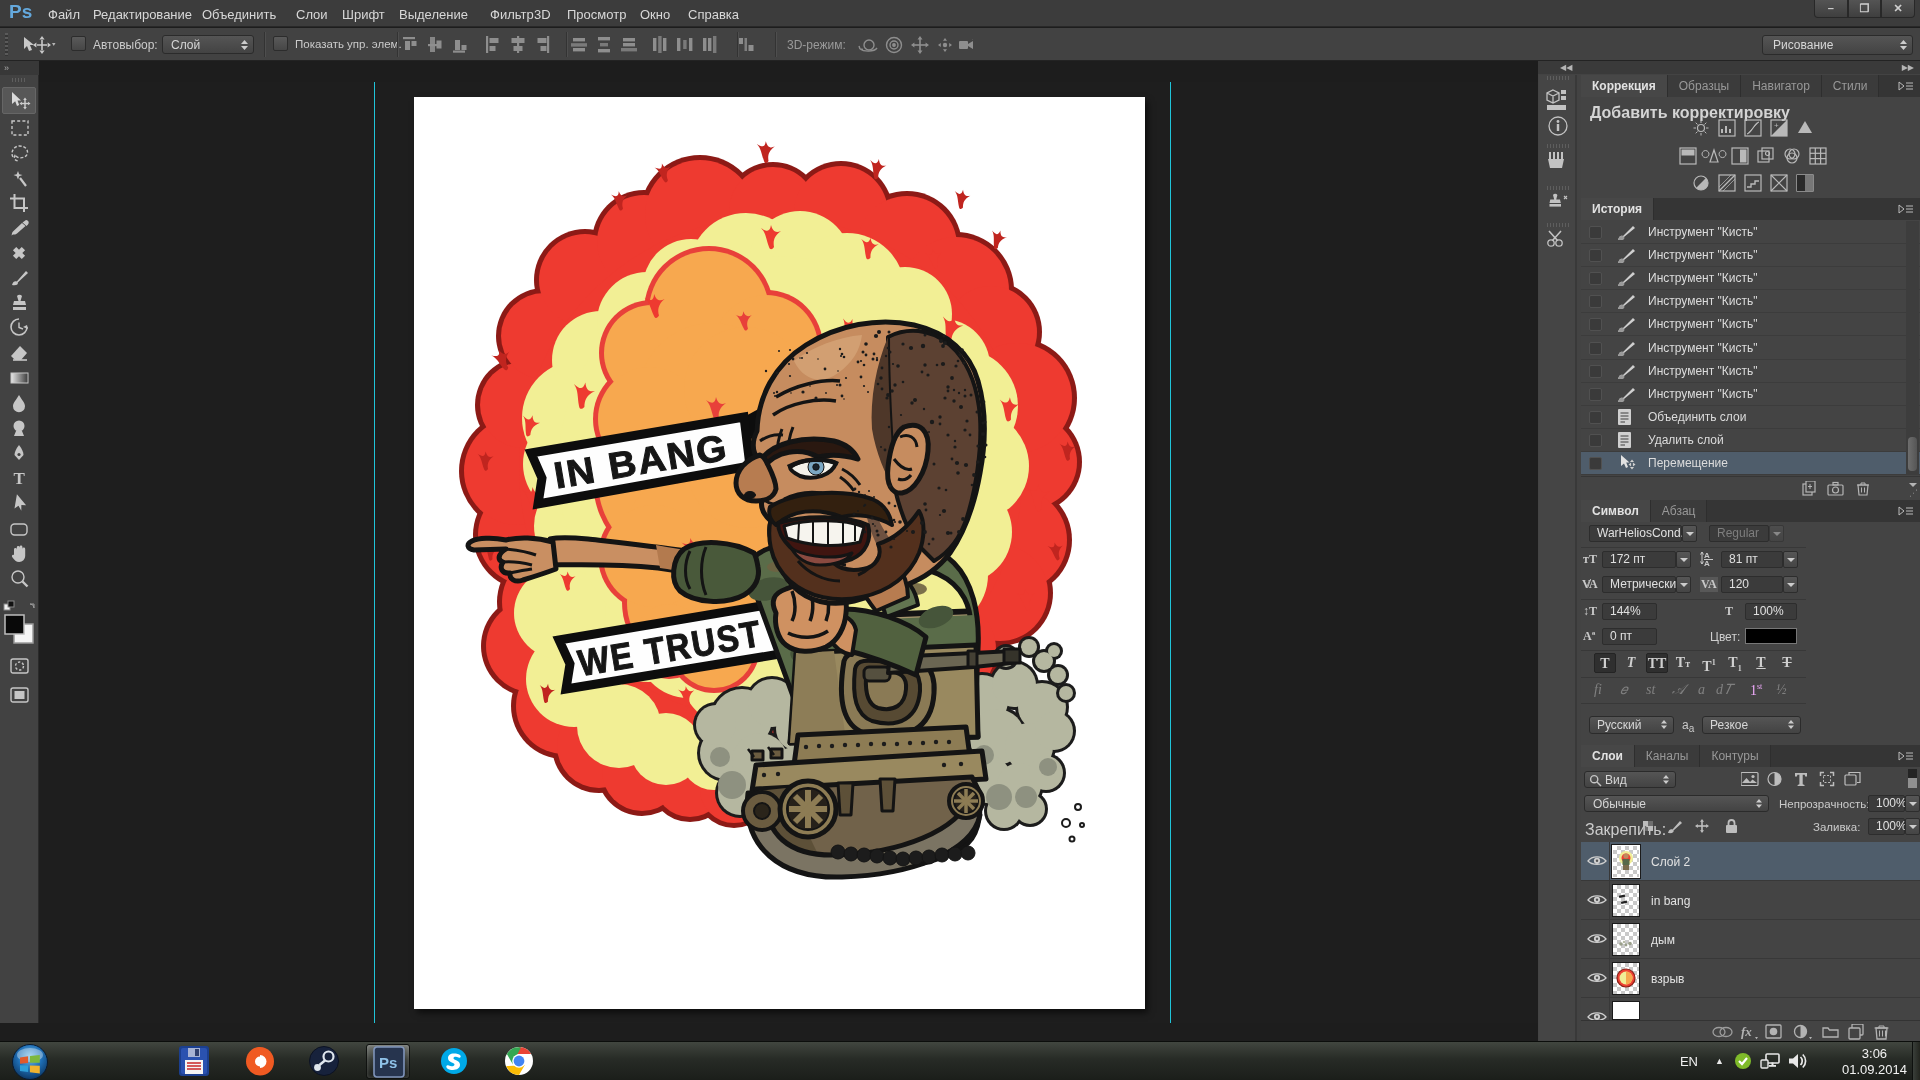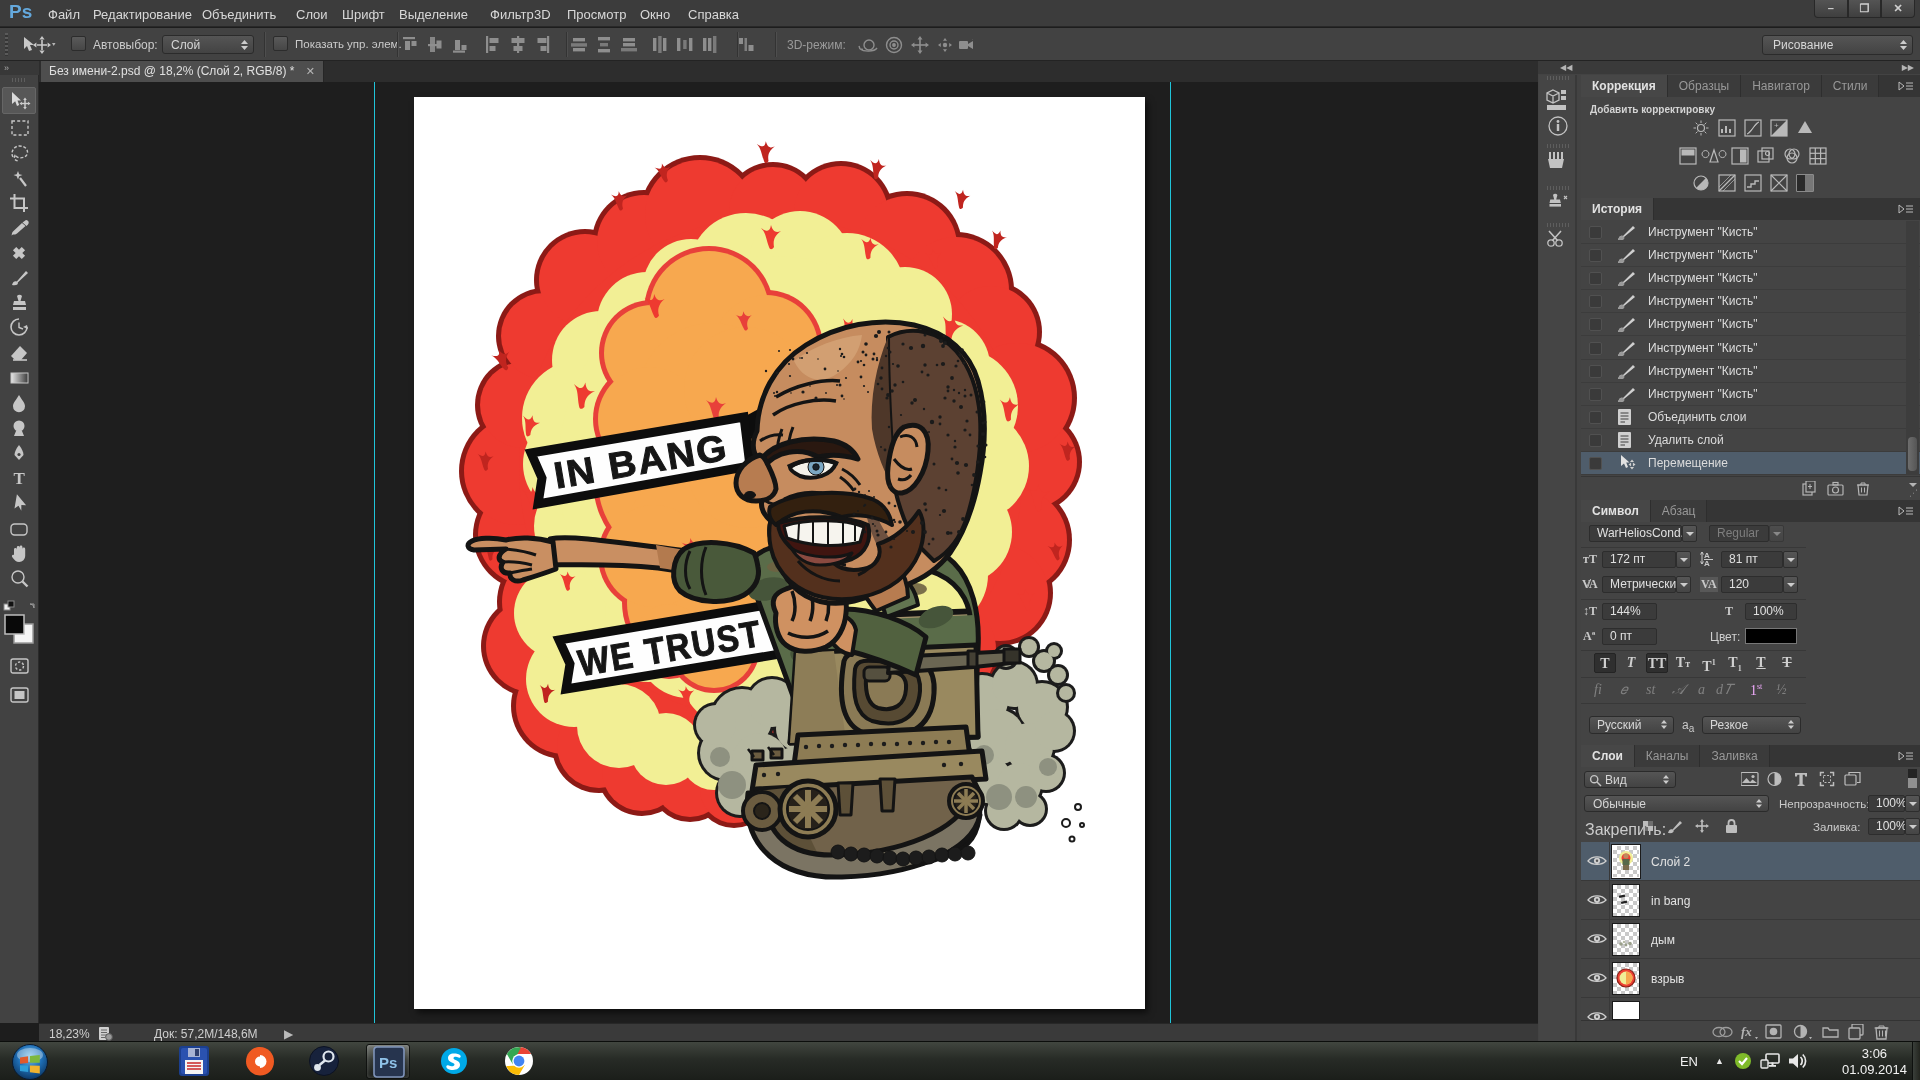--- a/index.html
+++ b/index.html
@@ -195,23 +195,20 @@
   <div class="vsep" style="left:566px"></div>
   <div class="vsep" style="left:737px"></div>
   <div class="vsep" style="left:775px"></div>
   <div class="drop" style="left:1762px;top:7px;width:151px;height:20px;line-height:19px;padding-left:10px">Рисование
     <svg class="updn" width="9" height="12">
           <path d="M4.5 1 L8 5 H1Z M4.5 11 L1 7 H8Z" fill="#ccc"></path>
         </svg>
   </div>
 </div>
 
-<div id="tabbar">
-  <div id="doctab">Без имени-2.psd @ 18,2% (Слой 2, RGB/8) * <span style="color:#b5b5b5;font-size:11px;margin-left:8px">✕</span></div>
-</div>
 
 <div id="toolhead">»</div>
 <div id="toolbar">
 <div style="position:absolute;left:12px;top:3px;width:15px;height:4px;background:repeating-linear-gradient(90deg,#5e5e5e 0 1px,transparent 1px 3px)"></div>
 <div style="position:absolute;left:2px;top:12px;width:34px;height:27px;background:#575757;border:1px solid #666;border-radius:2px"></div>
 <svg width="39" height="660" viewBox="0 0 39 660" style="position:absolute;left:0;top:0" fill="none" stroke="#c6c6c6" stroke-width="1.4">
 
   <g transform="translate(11,17)">
           <path d="M1 0 L1 12 L4.2 9.2 L6 14 L8.2 13 L6.5 8.5 L10 8.5Z" fill="#dadada" stroke="none"></path>
           <g fill="#cfcfcf" stroke="none">
@@ -901,30 +898,20 @@
             <circle cx="472" cy="435" r="1.4"></circle>
             <circle cx="461" cy="429" r="0.8"></circle>
             <circle cx="475" cy="406" r="1.5"></circle>
             <circle cx="469" cy="411" r="0.9"></circle>
             <circle cx="451" cy="435" r="1.4"></circle>
             <circle cx="445" cy="395" r="1.2"></circle>
           </g>
 </svg></div>
 </div>
 
-<div id="statusbar">
-  <span style="position:absolute;left:10px;top:3px">18,23%</span>
-  <svg style="position:absolute;left:58px;top:2px" width="16" height="15" viewBox="0 0 16 15">
-        <rect x="2" y="1" width="10" height="13" rx="1" fill="#cfcfcf"></rect>
-        <path d="M4 4 h6 M4 6.5 h6 M4 9 h6 M4 11.5 h4" stroke="#666" stroke-width="1"></path>
-        <circle cx="12" cy="11" r="3.4" fill="#9a9a9a" stroke="#555" stroke-width="1"></circle>
-      </svg>
-  <span style="position:absolute;left:115px;top:3px">Док: 57,2M/148,6M</span>
-  <span style="position:absolute;left:245px;top:3px;color:#bbb">▶</span>
-</div>
 
 <div id="dock">
   <div id="dockhead">
         <span style="position:absolute;left:22px;top:1px">◀◀</span>
         <span style="position:absolute;right:6px;top:1px">▶▶</span>
       </div>
   <div id="iconstrip">
     <svg width="38" height="260" viewBox="0 0 38 260" fill="none" stroke="#c2c2c2" stroke-width="1.3">
       <g stroke="#5e5e5e" stroke-width="4" stroke-dasharray="1 2">
             <line x1="8" y1="3" x2="30" y2="3"></line>
@@ -967,21 +954,21 @@
           <div class="ptab">Стили</div>
     </div>
     <svg class="pmenu" viewBox="0 0 16 10">
           <path d="M1 1 l5 4 -5 4z" fill="none" stroke="#bbb"></path>
           <g stroke="#bbb">
             <line x1="8" y1="2" x2="15" y2="2"></line>
             <line x1="8" y1="5" x2="15" y2="5"></line>
             <line x1="8" y1="8" x2="15" y2="8"></line>
           </g>
         </svg>
-    <div style="position:absolute;left:9px;top:29px;font-size:10px;font-weight:bold;color:#d4d4d4">Добавить корректировку</div>
+    <div style="position:absolute;left:9px;top:29px;font-size:16px;font-weight:bold;color:#d4d4d4">Добавить корректировку</div>
     <svg class="abs" style="left:-40px;top:42px" width="339" height="80" viewBox="0 0 339 80" fill="none" stroke="#b9b9b9" stroke-width="1.2">
 
       <g transform="translate(152,3)">
             <circle cx="8" cy="8" r="3.5"></circle>
             <g stroke-width="1">
               <line x1="8" y1="0.5" x2="8" y2="3"></line>
               <line x1="8" y1="13" x2="8" y2="15.5"></line>
               <line x1="0.5" y1="8" x2="3" y2="8"></line>
               <line x1="13" y1="8" x2="15.5" y2="8"></line>
               <line x1="2.7" y1="2.7" x2="4.5" y2="4.5"></line>
@@ -1273,21 +1260,21 @@
           </svg></div>
     <span style="position:absolute;left:101px;top:218px;font-size:12px;color:#c9c9c9">a<span style="font-size:10px;vertical-align:-3px">a</span></span>
     <div class="drop" style="left:121px;top:216px;width:99px;height:18px;line-height:17px;padding-left:7px;font-size:12px">Резкое<svg class="updn" width="8" height="11">
             <path d="M4 1 L7 4.5 H1Z M4 10 L1 6.5 H7Z" fill="#ccc"></path>
           </svg></div>
   </div>
   <div class="panel" id="players" style="top:684px;height:297px">
     <div class="ptabs">
           <div class="ptab on">Слои</div>
           <div class="ptab">Каналы</div>
-          <div class="ptab">Заливка</div>
+          <div class="ptab">Контуры</div>
         </div>
     <svg class="pmenu" viewBox="0 0 16 10">
           <path d="M1 1 l5 4 -5 4z" fill="none" stroke="#bbb"></path>
           <g stroke="#bbb">
             <line x1="8" y1="2" x2="15" y2="2"></line>
             <line x1="8" y1="5" x2="15" y2="5"></line>
             <line x1="8" y1="8" x2="15" y2="8"></line>
           </g>
         </svg>
     <div class="drop" style="left:3px;top:26px;width:92px;height:17px;line-height:16px;padding-left:20px;font-size:12px">Вид<svg class="updn" width="8" height="11">

